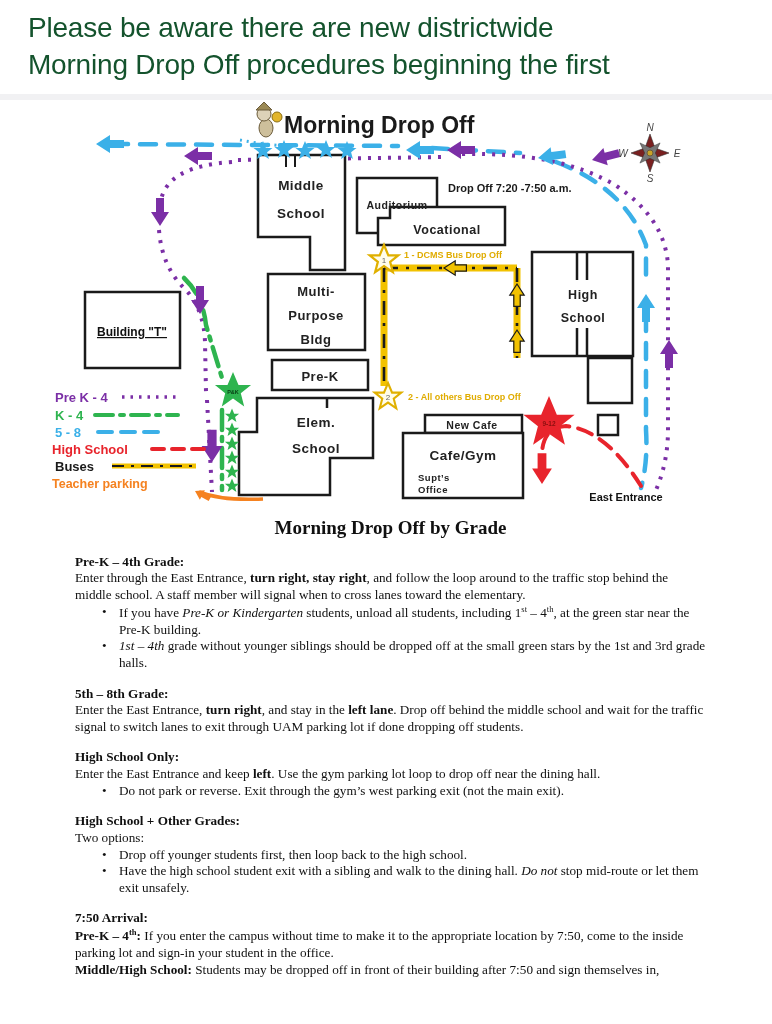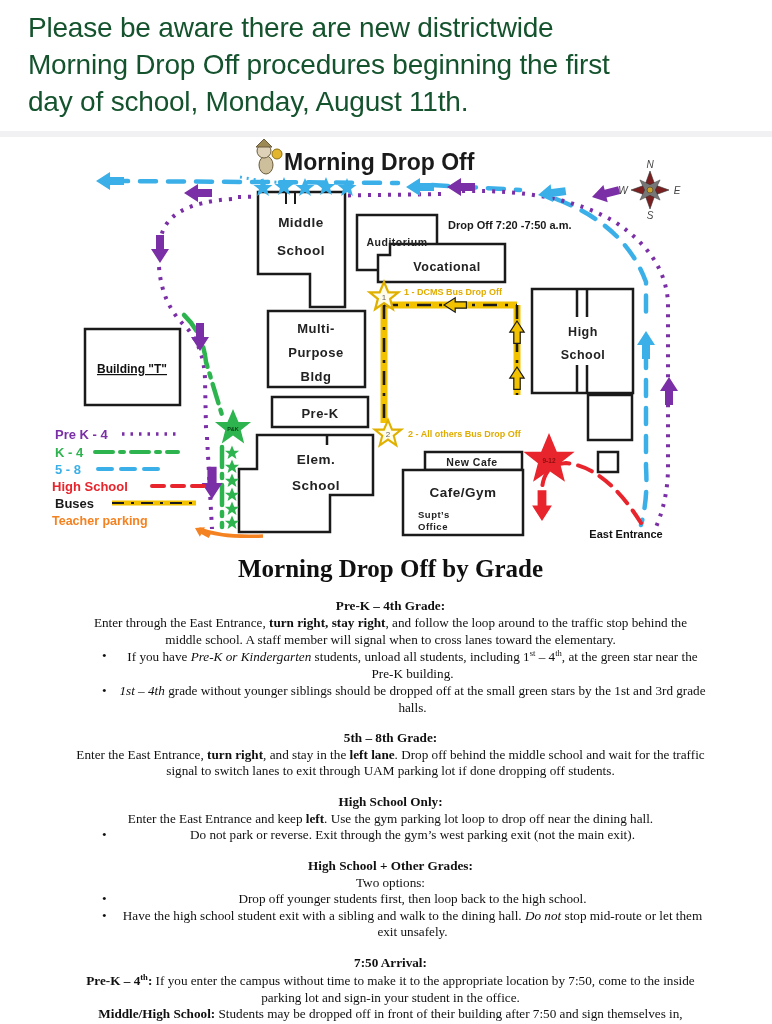--- a/index.html
+++ b/index.html
@@ -4,35 +4,34 @@
 <style>
   html,body{margin:0;padding:0;background:#fff;}
   body{width:772px;font-family:"Liberation Sans",sans-serif;color:#141414;}
   .banner{padding:10px 28px 10px 28px;font-size:28px;line-height:1.32;letter-spacing:-0.2px;color:#14532d;}
   .divider{height:6px;background:#f1f1f3;}
   .mapwrap{width:772px;height:410px;position:relative;background:#fff;}
   svg text{font-family:"Liberation Sans",sans-serif;}
   .bl{font-weight:600;fill:#222;letter-spacing:0.5px;}
   .doc{font-family:"Liberation Serif",serif;font-size:13.2px;line-height:1.26;color:#101010;
        padding:4px 66px 0 75px;}
-  .doc-title{font-size:25px;font-weight:bold;text-align:center;margin:2px 0 6px 0;}
-  .sec{margin-top:14px;text-align:center;}
+  .doc-title{font-size:19px;font-weight:bold;text-align:center;margin:2px 0 6px 0;}
+  .sec{margin-top:14px;}
   .sec-h{font-weight:bold;}
   .para{}
   .bullet{position:relative;padding-left:44px;}
   .bullet::before{content:"\2022";position:absolute;left:27px;top:0;}
   .doc sup{font-size:0.65em;}
 </style>
 </head>
 <body>
 
 <div class="banner">
   <div>Please be aware there are new districtwide</div>
   <div>Morning Drop Off procedures beginning the first</div>
-  <div>day of school, Monday, August 11th.</div>
 </div>
 
 <div class="divider"></div>
 
 <div class="mapwrap">
 <svg width="772" height="410" viewBox="0 0 772 410">
   <defs>
     <path id="fa" d="M0,0 L14,-9 L14,-4 L28,-4 L28,4 L14,4 L14,9 Z"></path>
     <path id="st" d="M0,-10 L2.9,-3.1 L9.5,-3.1 L4.1,1.2 L5.9,8.1 L0,4 L-5.9,8.1 L-4.1,1.2 L-9.5,-3.1 L-2.9,-3.1 Z"></path>
   </defs>

